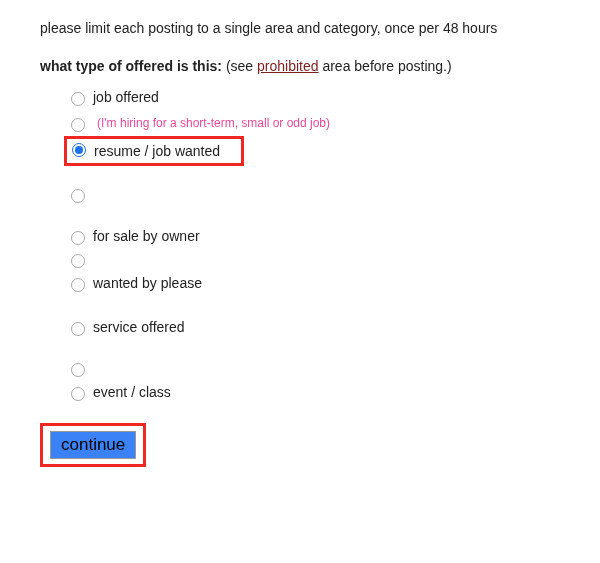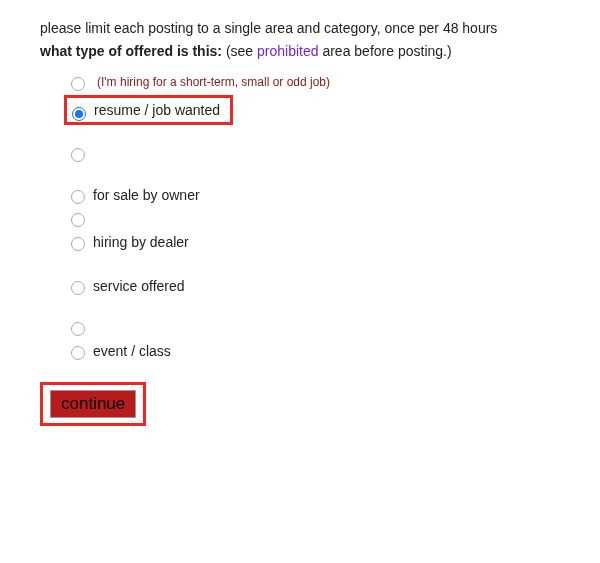--- a/index.html
+++ b/index.html
@@ -7,30 +7,31 @@
     }
     body {
       font-family: Arial, Helvetica, sans-serif;
       font-size: 14px;
       color: #222;
       margin: 0;
       padding: 20px 40px;
       width: 600px;
     }
     .intro {
-      margin-bottom: 7px;
+      margin-bottom: 22px;
     }
     .prompt {
       margin-bottom: 10px;
     }
     .prompt strong {
       font-weight: bold;
     }
     .link {
-      color: #6d28d9;
+      color: #7f1d1d;
+      text-decoration: underline;
       cursor: pointer;
     }
     .group {
       margin-left: 26px;
       margin-bottom: 18px;
     }
     .option {
       display: flex;
       align-items: center;
       padding: 2px 0;
@@ -59,59 +60,62 @@
       background: #1a73e8;
       border-radius: 50%;
       top: 2px;
       left: 2px;
     }
     .option-label {
       cursor: pointer;
     }
     .hint {
       font-size: 12px;
-      color: #7f1d1d;
+      color: #ec4899;
       margin-left: 4px;
       text-align: center;
     }
     .highlight {
       border: 3px solid #ef2722;
       display: inline-flex;
-      align-items: flex-end;
-      padding: 1px 10px 1px 0;
+      align-items: flex-start;
+      padding: 1px 21px 1px 0;
       margin-left: -2px;
     }
     .continue-wrap {
       margin-top: 8px;
     }
     .continue-highlight {
       border: 3px solid #ef2722;
       display: inline-block;
       padding: 5px 7px;
     }
     button.continue {
       font-family: Arial, sans-serif;
       font-size: 17px;
       padding: 3px 10px;
-      background: #b91c1c;
+      background: #3b82f6;
       border: 1px solid #999;
       cursor: pointer;
     }
   </style>
 </head>
 <body>
 
 <div class="intro">please limit each posting to a single area and category, once per 48 hours</div>
 
 <div class="prompt">
   <strong>what type of offered is this:</strong><span> (see </span><a class="link">prohibited</a><span> area before posting.)</span>
 </div>
 
 <div id="options-container">
     <div class="group"><label class="option">
+        <input type="radio" name="posting-type" class="radio" style="">
+        <span class="option-label">job offered</span>
+      </label><label class="option">
         <input type="radio" name="posting-type" class="radio" style="">
         <span class="hint">(I'm hiring for a short-term, small or odd job)</span>
       </label><label class="option highlight">
         <input type="radio" name="posting-type" class="radio" checked="" style="">
         <span class="option-label">resume / job wanted</span>
       </label></div>
     <div class="group">
       <label class="option">
         <input type="radio" name="posting-type" class="radio" style="">
       </label>
@@ -119,21 +123,21 @@
     <div class="group">
       <label class="option">
         <input type="radio" name="posting-type" class="radio" style="">
         <span class="option-label">for sale by owner</span>
       </label>
       <label class="option">
         <input type="radio" name="posting-type" class="radio" style="">
       </label>
       <label class="option">
         <input type="radio" name="posting-type" class="radio" style="">
-        <span class="option-label">hiring by dealer</span>
+        <span class="option-label">wanted by please</span>
       </label>
     </div>
     <div class="group">
       <label class="option">
         <input type="radio" name="posting-type" class="radio" style="">
         <span class="option-label">service offered</span>
       </label>
     </div>
     <div class="group">
       <label class="option">

